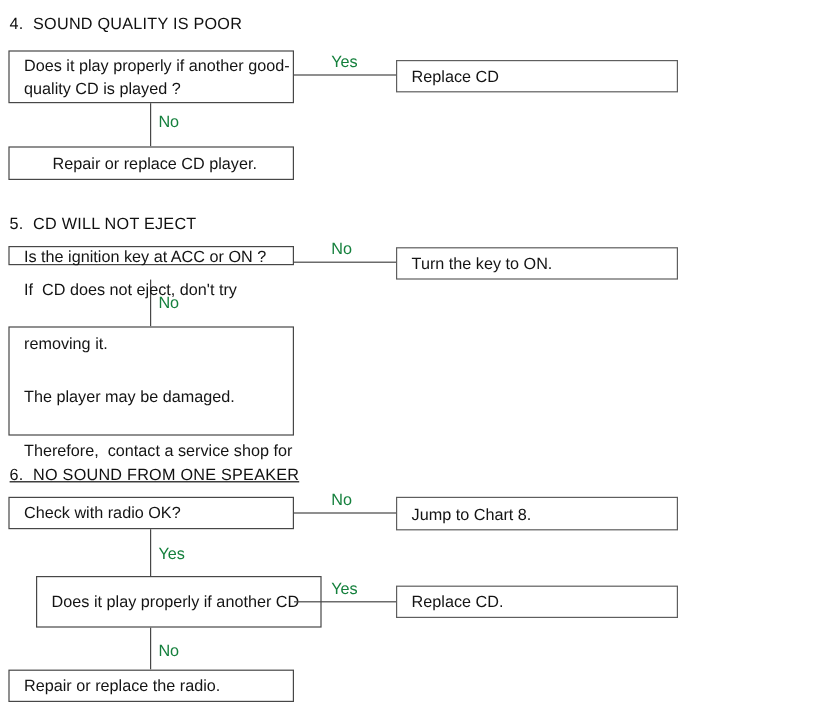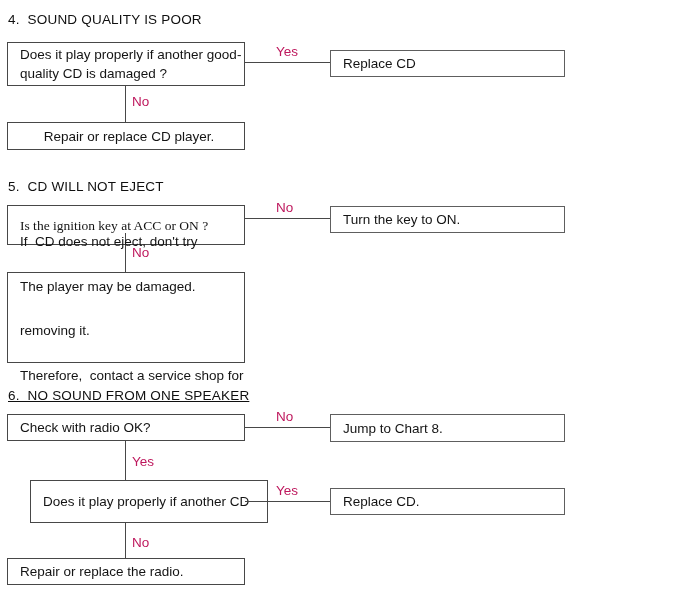--- a/index.html
+++ b/index.html
@@ -28,68 +28,68 @@
     display: flex;
     flex-direction: column;
     justify-content: center;
     padding: 2px 6px 2px 12px;
   }
   .box.rbox { border-color: #5e5e5e; border-width: 1.2px; }
   .box .ln { white-space: pre; line-height: 19px; }
   .box.tight .ln { line-height: 17.6px; margin-top: 27px; }
   .hline { position: absolute; height: 0; border-top: 1.4px solid #474747; }
   .vline { position: absolute; width: 0; border-left: 1.4px solid #474747; }
-  .blabel { position: absolute; white-space: pre; color: #be185d; }
+  .blabel { position: absolute; white-space: pre; color: #15803d; }
 </style>
 </head>
 <body>
 
 <div class="canvas">
 
   <div class="title" style="left:8px; top:12px;">4.  SOUND QUALITY IS POOR</div>
 
   <div class="box" style="left:7px; top:42px; width:238px; height:44px;">
     <div class="ln">Does it play properly if another good-</div>
-    <div class="ln">quality CD is damaged ?</div>
+    <div class="ln">quality CD is played ?</div>
   </div>
 
   <div class="blabel" style="left:276px; top:44px;">Yes</div>
   <div class="hline" style="left:245px; top:62px; width:85px;"></div>
 
   <div class="box rbox" style="left:330px; top:50px; width:235px; height:27px;">
     <div class="ln">Replace CD</div>
   </div>
 
   <div class="vline" style="left:125px; top:86px; height:36px;"></div>
   <div class="blabel" style="left:132px; top:94px;">No</div>
 
   <div class="box" style="left:7px; top:122px; width:238px; height:28px;align-items:center;">
     <div class="ln">Repair or replace CD player.</div>
   </div>
 
   <div class="title" style="left:8px; top:179px;">5.  CD WILL NOT EJECT</div>
 
-  <div class="box" style="left:7px; top:205px; width:238px; height:40px;font-family:Liberation Serif, serif;">
+  <div class="box" style="left:7px; top:205px; width:238px; height:16px;">
     <div class="ln">Is the ignition key at ACC or ON ?</div>
   </div>
 
   <div class="blabel" style="left:276px; top:200px;">No</div>
   <div class="hline" style="left:245px; top:218px; width:85px;"></div>
 
   <div class="box rbox" style="left:330px; top:206px; width:235px; height:27px;">
     <div class="ln">Turn the key to ON.</div>
   </div>
 
   <div class="vline" style="left:125px; top:233px; height:39px;"></div>
   <div class="blabel" style="left:132px; top:245px;">No</div>
 
   <div class="box tight" style="left:7px; top:272px; width:238px; height:91px;">
     <div class="ln">If  CD does not eject, don't try</div>
+    <div class="ln">removing it.</div>
     <div class="ln">The player may be damaged.</div>
-    <div class="ln">removing it.</div>
     <div class="ln">Therefore,  contact a service shop for</div>
     <div class="ln">repairs.</div>
   </div>
 
   <div class="title" style="left:8px; top:388px;text-decoration:underline;">6.  NO SOUND FROM ONE SPEAKER</div>
 
   <div class="box" style="left:7px; top:414px; width:238px; height:27px;">
     <div class="ln">Check with radio OK?</div>
   </div>
 

